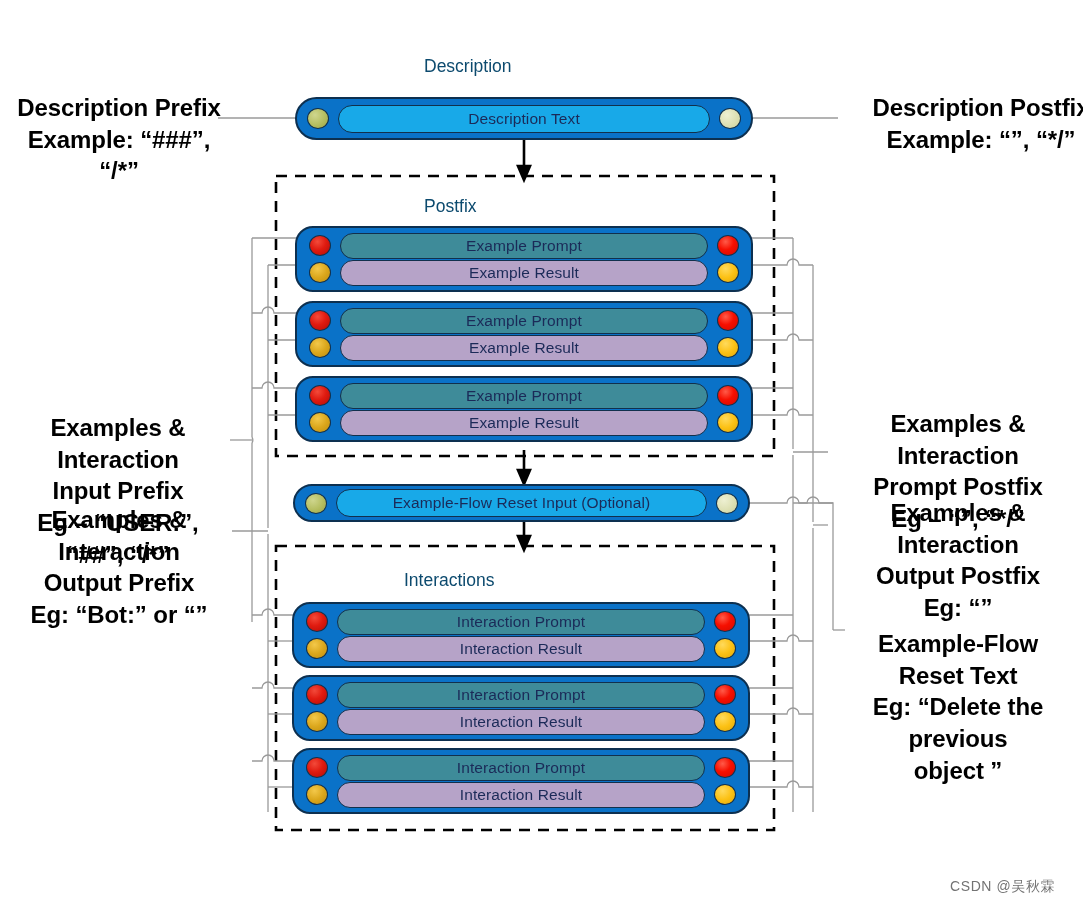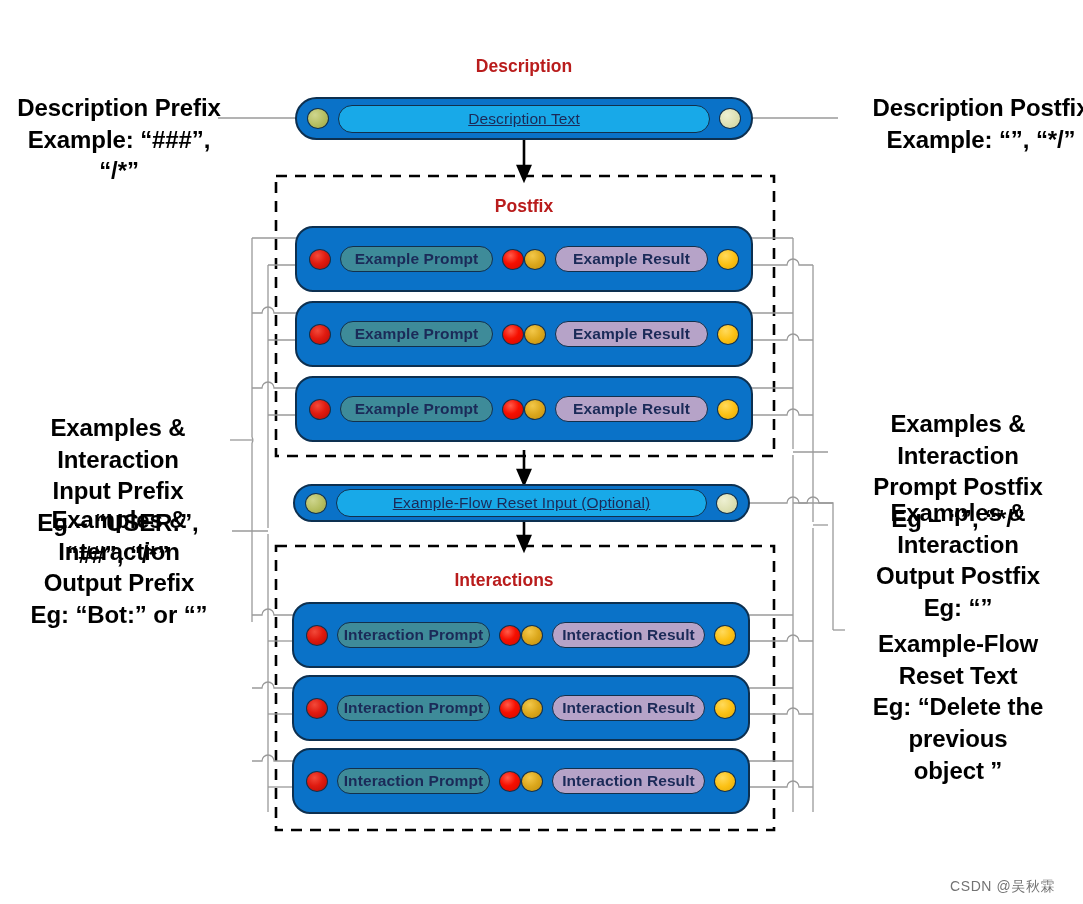--- a/index.html
+++ b/index.html
@@ -31,46 +31,44 @@
     position: absolute;
     text-align: center;
     font-weight: bold;
     font-size: 24px;
     line-height: 1.32;
     color: #000000;
     letter-spacing: -0.1px;
   }
   .section-title {
     position: absolute;
-    text-align: center;
-    font-weight: bold;
+    font-weight: normal;
     font-size: 17.5px;
-    color: #b91c1c;
+    color: #0c4a6e;
   }
 
   
   .bar {
     position: absolute;
     background: #0a72c8;
     border: 2px solid #0d3050;
     box-sizing: border-box;
     display: flex;
     align-items: center;
   }
   .bar.single {
     border-radius: 24px;
     padding: 0 10px;
     justify-content: space-between;
   }
   .bar.pair {
     border-radius: 18px;
-    flex-direction: row;
+    flex-direction: column;
     justify-content: center;
     padding: 4px 12px;
-    font-weight: bold;
   }
   .pair-row {
     display: flex;
     align-items: center;
     width: 100%;
     justify-content: space-between;
     height: 50%;
   }
 
   
@@ -98,21 +96,21 @@
     border: 1.6px solid #12304c;
     box-sizing: border-box;
     display: flex;
     align-items: center;
     justify-content: center;
     font-size: 15.5px;
     color: #1b2a58;
     letter-spacing: 0.1px;
     white-space: nowrap;
   }
-  .pill.cyan   { background: #18a9e8; height: 28px; border-radius: 14px; text-decoration: underline; }
+  .pill.cyan   { background: #18a9e8; height: 28px; border-radius: 14px; }
   .pill.teal   { background: #3e8b99; }
   .pill.mauve  { background: #b6a3c8; }
 
   
   .watermark {
     position: absolute;
     font-size: 14px;
     color: #737373;
     letter-spacing: 0.6px;
     white-space: nowrap;

